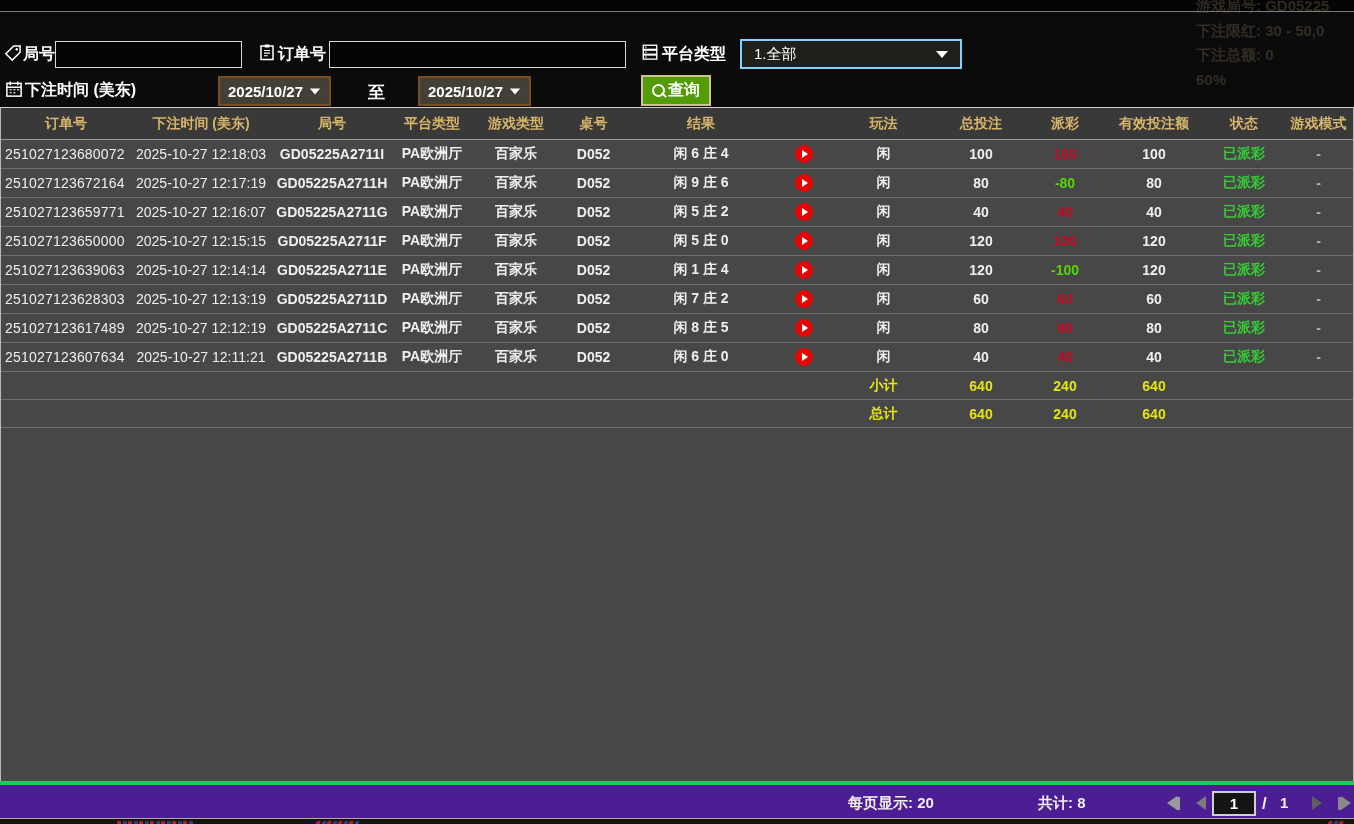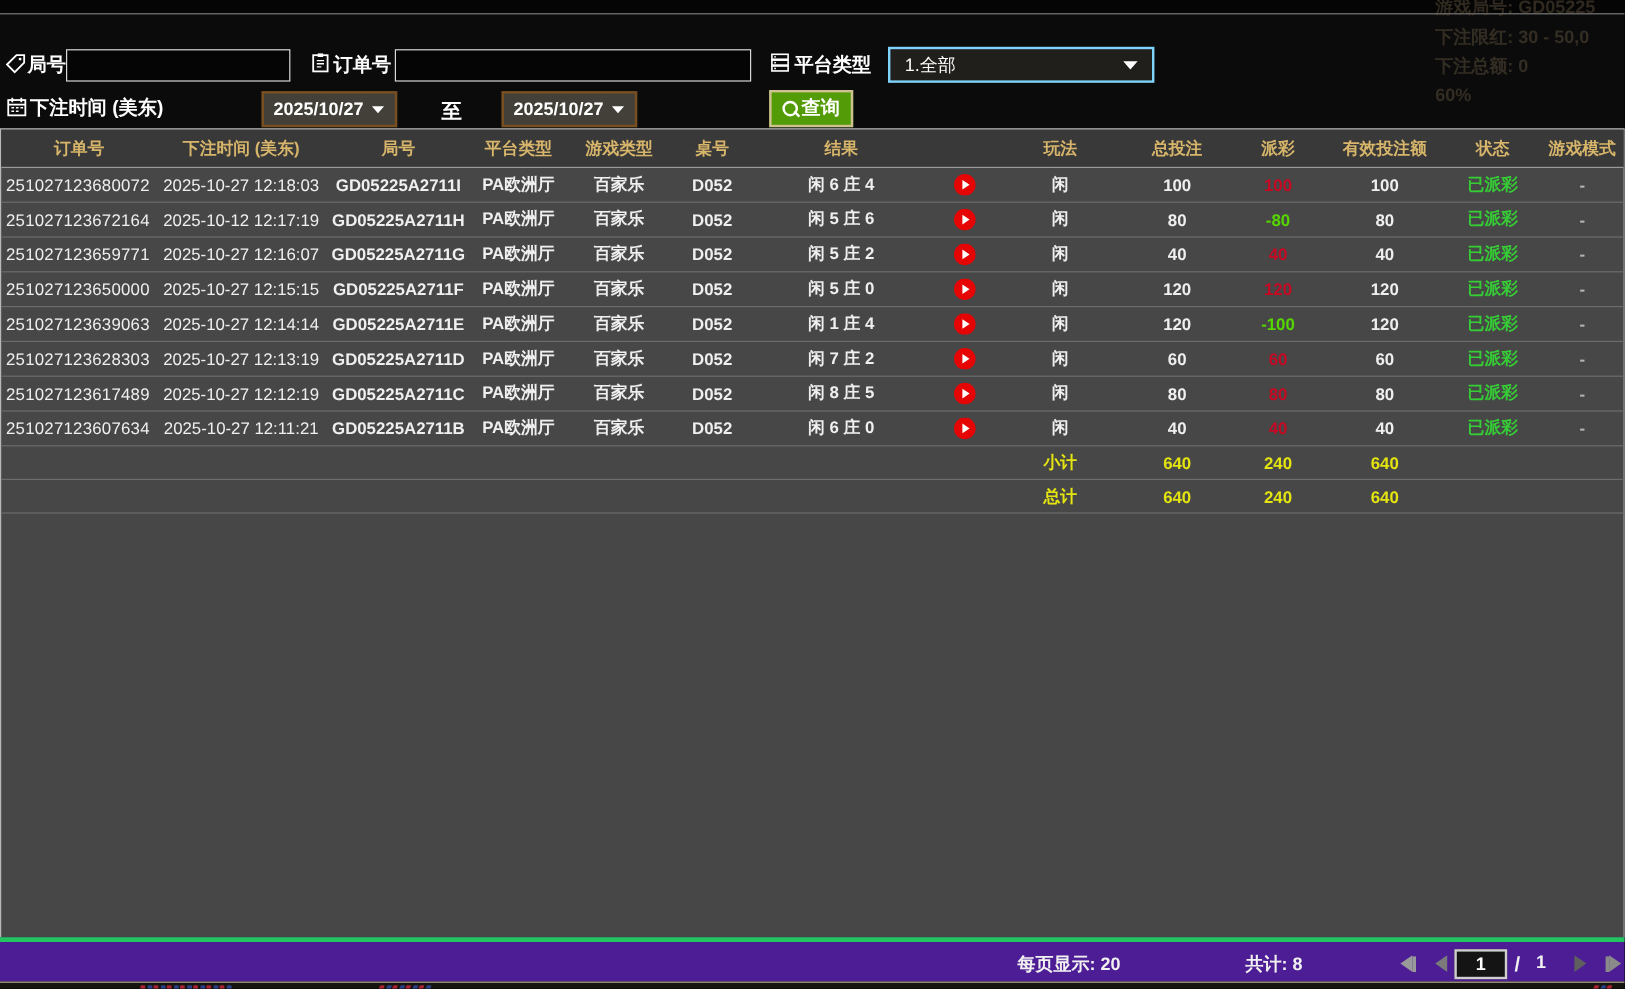--- a/index.html
+++ b/index.html
@@ -186,26 +186,26 @@
           </div>
           <div class="tc c-beton">闲</div>
           <div class="tc c-bet">100</div>
           <div class="tc c-payout pos">100</div>
           <div class="tc c-valid">100</div>
           <div class="tc c-status">已派彩</div>
           <div class="tc c-mode">-</div>
         </div>
         <div class="grid trow">
           <div class="tc c-order">251027123672164</div>
-          <div class="tc c-time">2025-10-12 12:17:19</div>
+          <div class="tc c-time">2025-10-27 12:17:19</div>
           <div class="tc c-round">GD05225A2711H</div>
           <div class="tc c-platform">PA欧洲厅</div>
           <div class="tc c-game">百家乐</div>
           <div class="tc c-table">D052</div>
-          <div class="tc c-result">闲 5 庄 6</div>
+          <div class="tc c-result">闲 9 庄 6</div>
           <div class="tc">
             <div class="play-btn"></div>
           </div>
           <div class="tc c-beton">闲</div>
           <div class="tc c-bet">80</div>
           <div class="tc c-payout neg">-80</div>
           <div class="tc c-valid">80</div>
           <div class="tc c-status">已派彩</div>
           <div class="tc c-mode">-</div>
         </div>

